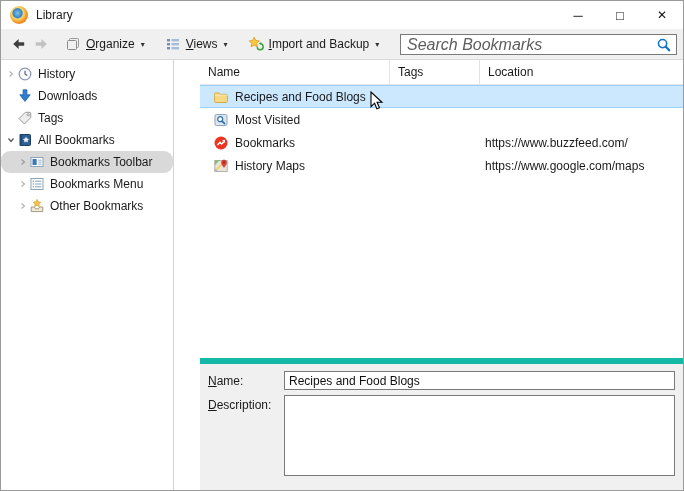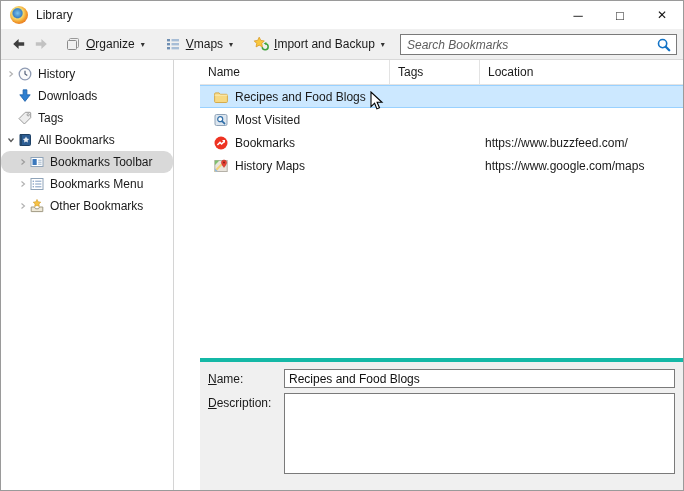--- a/index.html
+++ b/index.html
@@ -17,21 +17,21 @@
   .cap-btn.close { font-size:12px; }
 
   
   .toolbar { position:absolute; left:0; top:28px; right:0; height:31px; background:#f0f0f0; border-bottom:1px solid #d9d9d9; display:flex; align-items:center; }
   .nav-btn { margin-left:10px; display:flex; align-items:center; }
   .nav-btn.fwd { margin-left:6px; }
   .tb-btn { display:flex; align-items:center; gap:5px; margin-left:12px; padding:2px 4px; color:#1a1a1a; }
   .caret { font-size:8px; color:#333; margin-left:1px; }
   .ak { text-decoration: underline; }
   .searchbox { position:absolute; right:6px; top:5px; width:277px; height:21px; background:#fff; border:1px solid #7a7a7a; display:flex; align-items:center; }
-  .searchbox input { flex:1; min-width:0; border:none; outline:none; padding:0 6px; font-family:"Liberation Sans",sans-serif; font-size:12px; color:#333; background:transparent; }
+  .searchbox input { flex:1; min-width:0; border:none; outline:none; padding:0 6px; font-family:"Liberation Sans",sans-serif; font-size:16px; color:#333; background:transparent; }
   .searchbox input::placeholder { font-style: italic; color:#5d5d5d; }
   .search-glyph { width:24px; display:flex; align-items:center; justify-content:center; }
 
   
   .sidebar { position:absolute; left:0; top:59px; bottom:0; width:173px; background:#fff; border-right:1px solid #d4d4d4; padding-top:3px; }
   .side-item { height:22px; display:flex; align-items:center; padding-left:4px; white-space:nowrap; }
   .side-item.child { padding-left:16px;border-radius:9px; }
   .side-item.selected { background:#d9d9d9; }
   .twisty { width:12px; height:12px; display:flex; align-items:center; justify-content:center; flex:0 0 12px; }
   .side-icon { width:16px; height:16px; flex:0 0 16px; margin-right:5px; }
@@ -43,21 +43,21 @@
   .hcell.c-name { width:190px; } .hcell.c-tags { width:90px; } .hcell.c-loc { flex:1; border-right:none; }
   .list-body { flex:1; background:#fff; }
   .row { height:23px; display:flex; align-items:center; }
   .row.selected { background:#cce8ff; border-top:1px solid #99d1ff; border-bottom:1px solid #99d1ff; }
   .cell-name { width:190px; display:flex; align-items:center; padding-left:13px; gap:6px; white-space:nowrap; }
   .row-icon { width:16px; height:16px; flex:0 0 16px; }
   .cell-tags { width:90px; padding-left:6px; }
   .cell-loc { flex:1; padding-left:5px; white-space:nowrap; }
 
   
-  .details { flex:0 0 132px; background:#f0f0f0; border-top:4px solid #14b8a6; padding:7px 8px 0 8px; }
+  .details { flex:0 0 132px; background:#f0f0f0; border-top:6px solid #14b8a6; padding:7px 8px 0 8px; }
   .drow { display:flex; margin-bottom:5px; }
   .dlabel { width:76px; padding-top:3px; flex:0 0 76px; }
   .dfield { flex:1; }
   .dfield input { width:100%; height:19px; border:1px solid #7a7a7a; background:#fff; font-family:"Liberation Sans",sans-serif; font-size:12px; padding:0 4px; color:#111; }
   .dfield textarea { width:100%; height:81px; border:1px solid #7a7a7a; background:#fff; resize:none; font-family:"Liberation Sans",sans-serif; font-size:12px; padding:2px 4px; }
 
   .cursor { position:absolute; left:369px; top:90px; z-index:20; }
 </style>
 </head>
 <body>
@@ -97,21 +97,21 @@
 
     <div class="tb-btn">
       <svg width="16" height="16" viewBox="0 0 16 16">
         <rect x="2" y="3" width="3" height="2.4" fill="#6f8fb3"></rect>
           <rect x="6.5" y="3" width="7.5" height="2.4" fill="#a7bdd6"></rect>
         <rect x="2" y="7" width="3" height="2.4" fill="#6f8fb3"></rect>
           <rect x="6.5" y="7" width="7.5" height="2.4" fill="#a7bdd6"></rect>
         <rect x="2" y="11" width="3" height="2.4" fill="#6f8fb3"></rect>
           <rect x="6.5" y="11" width="7.5" height="2.4" fill="#a7bdd6"></rect>
       </svg>
-      <span><span class="ak">V</span><span>maps</span></span>
+      <span><span class="ak">V</span><span>iews</span></span>
       <span class="caret">▾</span>
     </div>
 
     <div class="tb-btn">
       <svg width="16" height="16" viewBox="0 0 16 16">
         <path d="M6.2 1.2 l1.6 3.2 3.5 .5 -2.5 2.5 .6 3.5 -3.2 -1.7 -3.1 1.7 .6 -3.5 L1.2 4.9 l3.5 -.5 z" fill="#f9c83e" stroke="#d99a26" stroke-width="0.8"></path>
         <path d="M9.2 11.2 a3 3 0 1 0 3-3.4" fill="none" stroke="#3fa33c" stroke-width="1.5"></path>
         <path d="M13.4 5.9 l-.3 2.8 -2.5 -1.3 z" fill="#3fa33c"></path>
       </svg>
       <span><span class="ak">I</span><span>mport and Backup</span></span>

